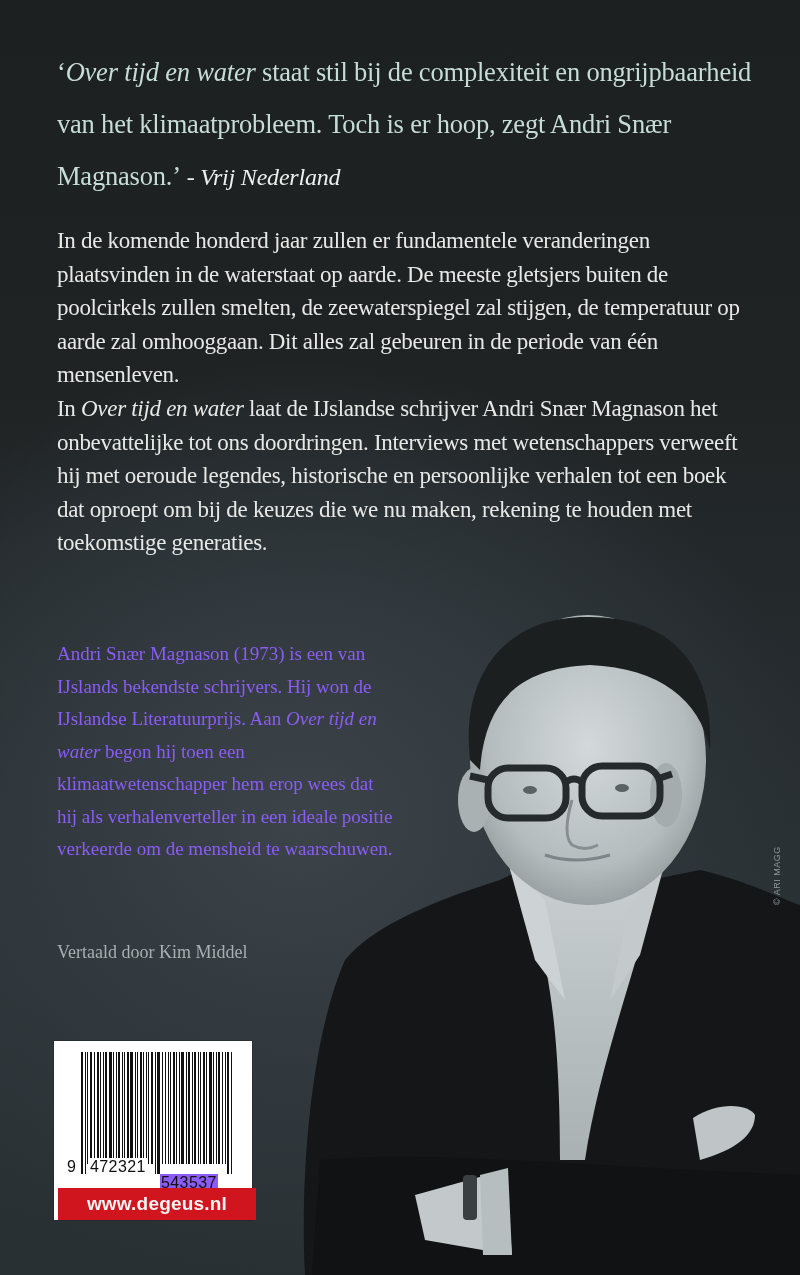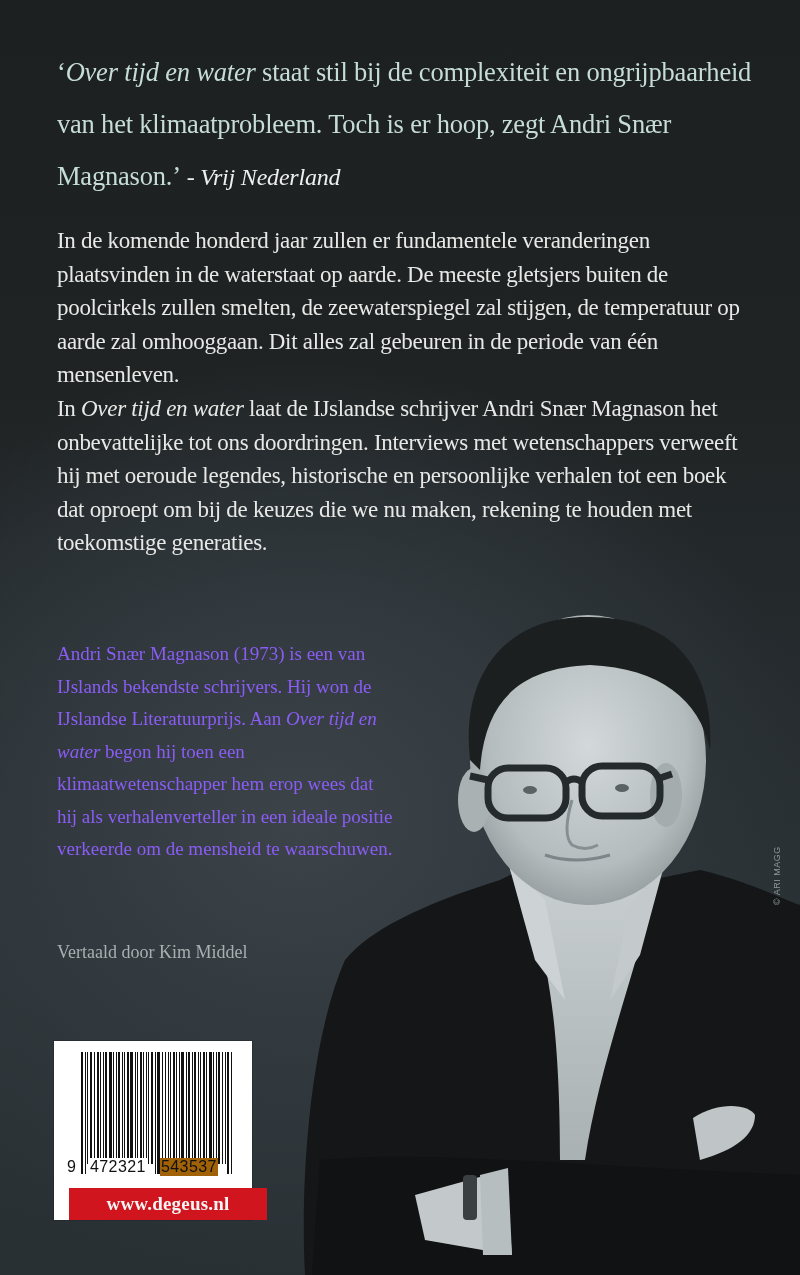--- a/index.html
+++ b/index.html
@@ -55,25 +55,25 @@
     display: flex; align-items: flex-start;
   }
   .bar { height: 112px; background: #111; margin-right: 1.6px; }
   .bar.long { height: 122px; }
   .isbn-digits {
     position: absolute; left: 0; top: 115px; width: 198px; height: 24px;
     font-family: "Liberation Sans", sans-serif; font-size: 16px; color: #111;
   }
   .isbn-first { position: absolute; left: 13px; top: 2px; }
   .isbn-left { position: absolute; left: 35px; top: 2px; background: #fff; padding: 0 1px; letter-spacing: 0.4px; }
-  .isbn-right { position: absolute; left: 106px; top: 2px; background: #a16207; padding: 0 1px; letter-spacing: 0.4px; }
+  .isbn-right { position: absolute; left: 106px; top: 18px; background: #8b5cf6; padding: 0 1px; letter-spacing: 0.4px; }
   .url-band {
-    position: absolute; left: 15px; bottom: 0; width: 198px; height: 32px;
+    position: absolute; left: 4px; bottom: 0; width: 198px; height: 32px;
     background: #d0151f; color: #f4f4f4;
-    font-family: Liberation Serif, serif; font-weight: bold;
+    font-family: Liberation Sans, sans-serif; font-weight: bold;
     font-size: 19px; line-height: 32px; text-align: center; letter-spacing: 0.2px;
   }
 </style>
 </head>
 <body>
 
 <div class="cover"></div>
 
 <div class="quote">
   <span>‘</span><em>Over tijd en water</em><span> staat stil bij de complexiteit en ongrijpbaarheid van het klimaatprobleem. Toch is er hoop, zegt Andri Snær Magnason.’</span><span class="dash"> - </span><span class="source">Vrij Nederland</span>

